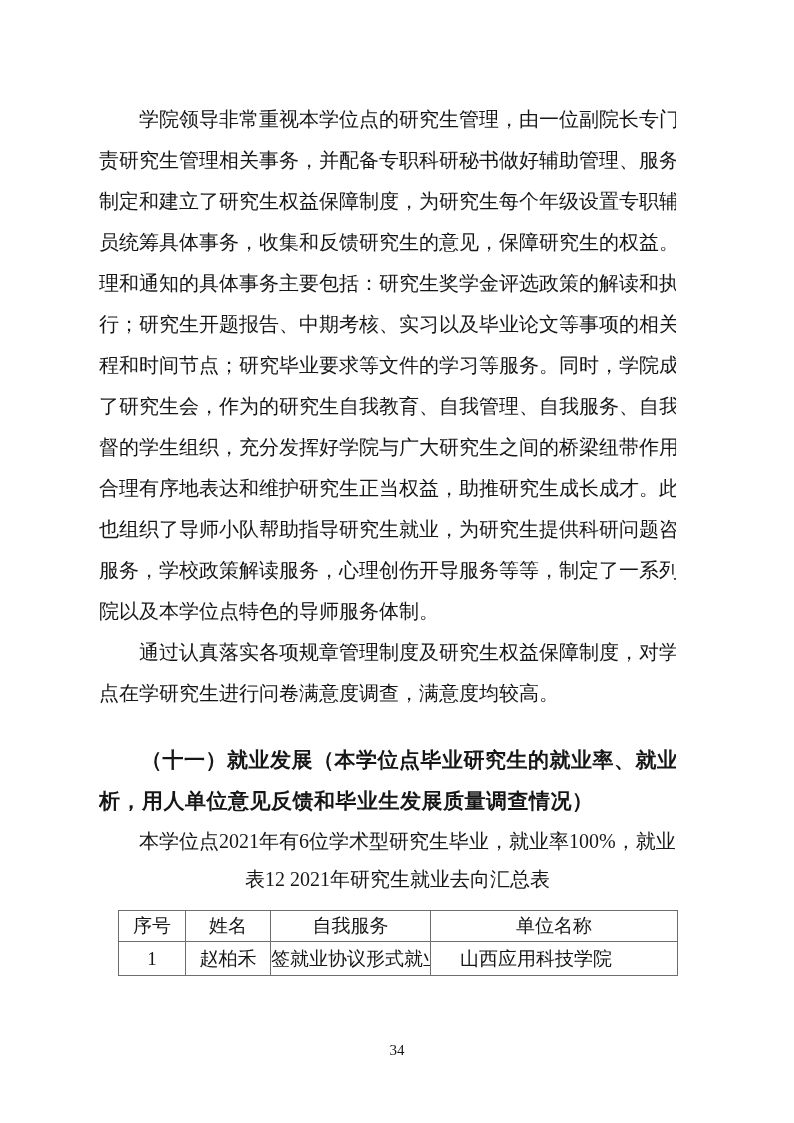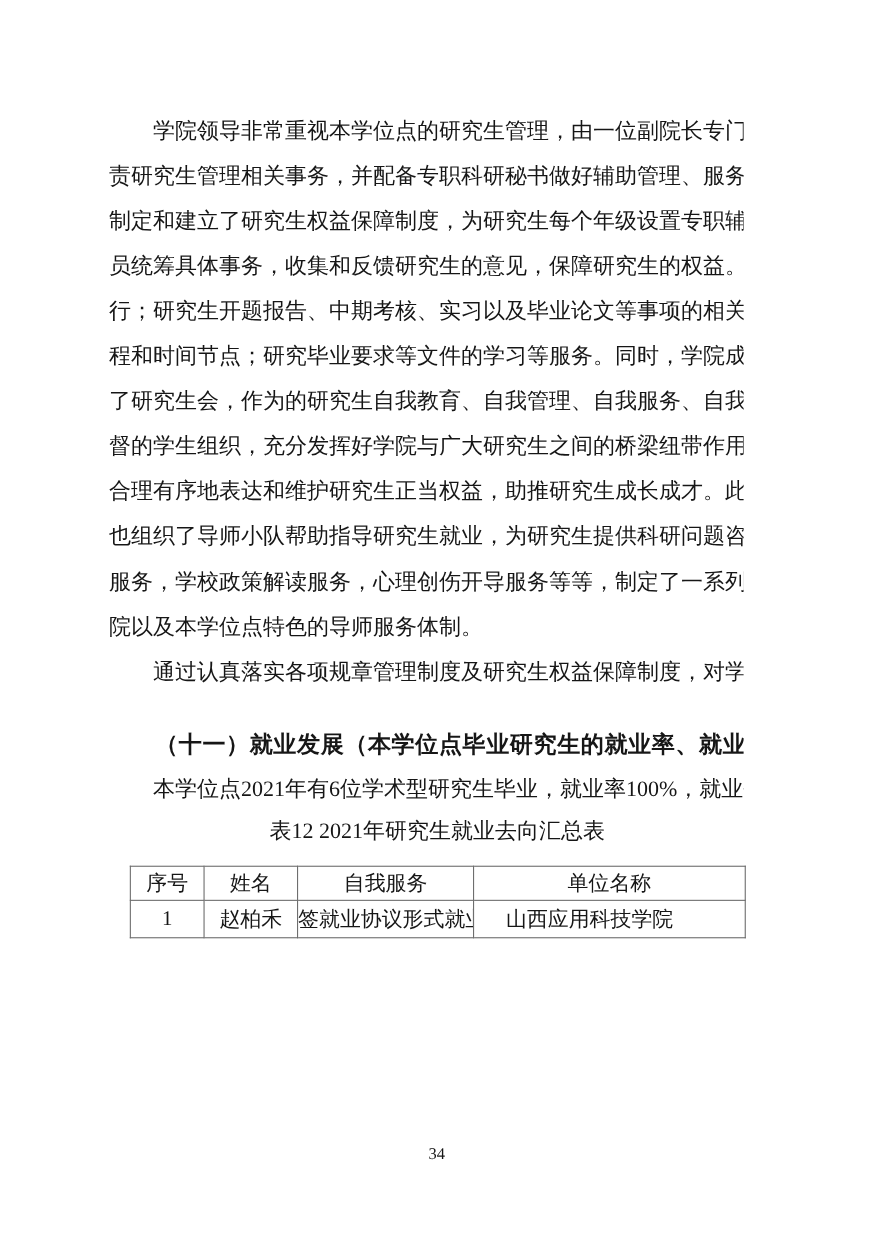--- a/index.html
+++ b/index.html
@@ -81,36 +81,39 @@
 <body>
 
 <div class="page">
   <div class="content">
 
     <p class="para">
       <span class="line ind">学院领导非常重视本学位点的研究生管理，由一位副院长专门负</span>
       <span class="line">责研究生管理相关事务，并配备专职科研秘书做好辅助管理、服务。</span>
       <span class="line">制定和建立了研究生权益保障制度，为研究生每个年级设置专职辅导</span>
       <span class="line">员统筹具体事务，收集和反馈研究生的意见，保障研究生的权益。管</span>
+      <span class="line">理和通知的具体事务主要包括：研究生奖学金评选政策的解读和执</span>
       <span class="line">行；研究生开题报告、中期考核、实习以及毕业论文等事项的相关流</span>
       <span class="line">程和时间节点；研究毕业要求等文件的学习等服务。同时，学院成立</span>
       <span class="line">了研究生会，作为的研究生自我教育、自我管理、自我服务、自我监</span>
       <span class="line">督的学生组织，充分发挥好学院与广大研究生之间的桥梁纽带作用，</span>
       <span class="line">合理有序地表达和维护研究生正当权益，助推研究生成长成才。此外，</span>
       <span class="line">也组织了导师小队帮助指导研究生就业，为研究生提供科研问题咨询</span>
       <span class="line">服务，学校政策解读服务，心理创伤开导服务等等，制定了一系列学</span>
       <span class="line end">院以及本学位点特色的导师服务体制。</span>
     </p>
 
     <p class="para">
       <span class="line ind">通过认真落实各项规章管理制度及研究生权益保障制度，对学位</span>
+      <span class="line end">点在学研究生进行问卷满意度调查，满意度均较高。</span>
     </p>
 
     <h2 class="heading">
       <span class="line ind">（十一）就业发展（本学位点毕业研究生的就业率、就业去向分</span>
+      <span class="line end">析，用人单位意见反馈和毕业生发展质量调查情况）</span>
     </h2>
 
     <p class="para para3">
       <span class="line ind">本学位点2021年有6位学术型研究生毕业，就业率100%，就业去</span>
     </p>
 
     <div class="caption">表12 2021年研究生就业去向汇总表</div>
 
     <table class="tbl">
       <colgroup>

